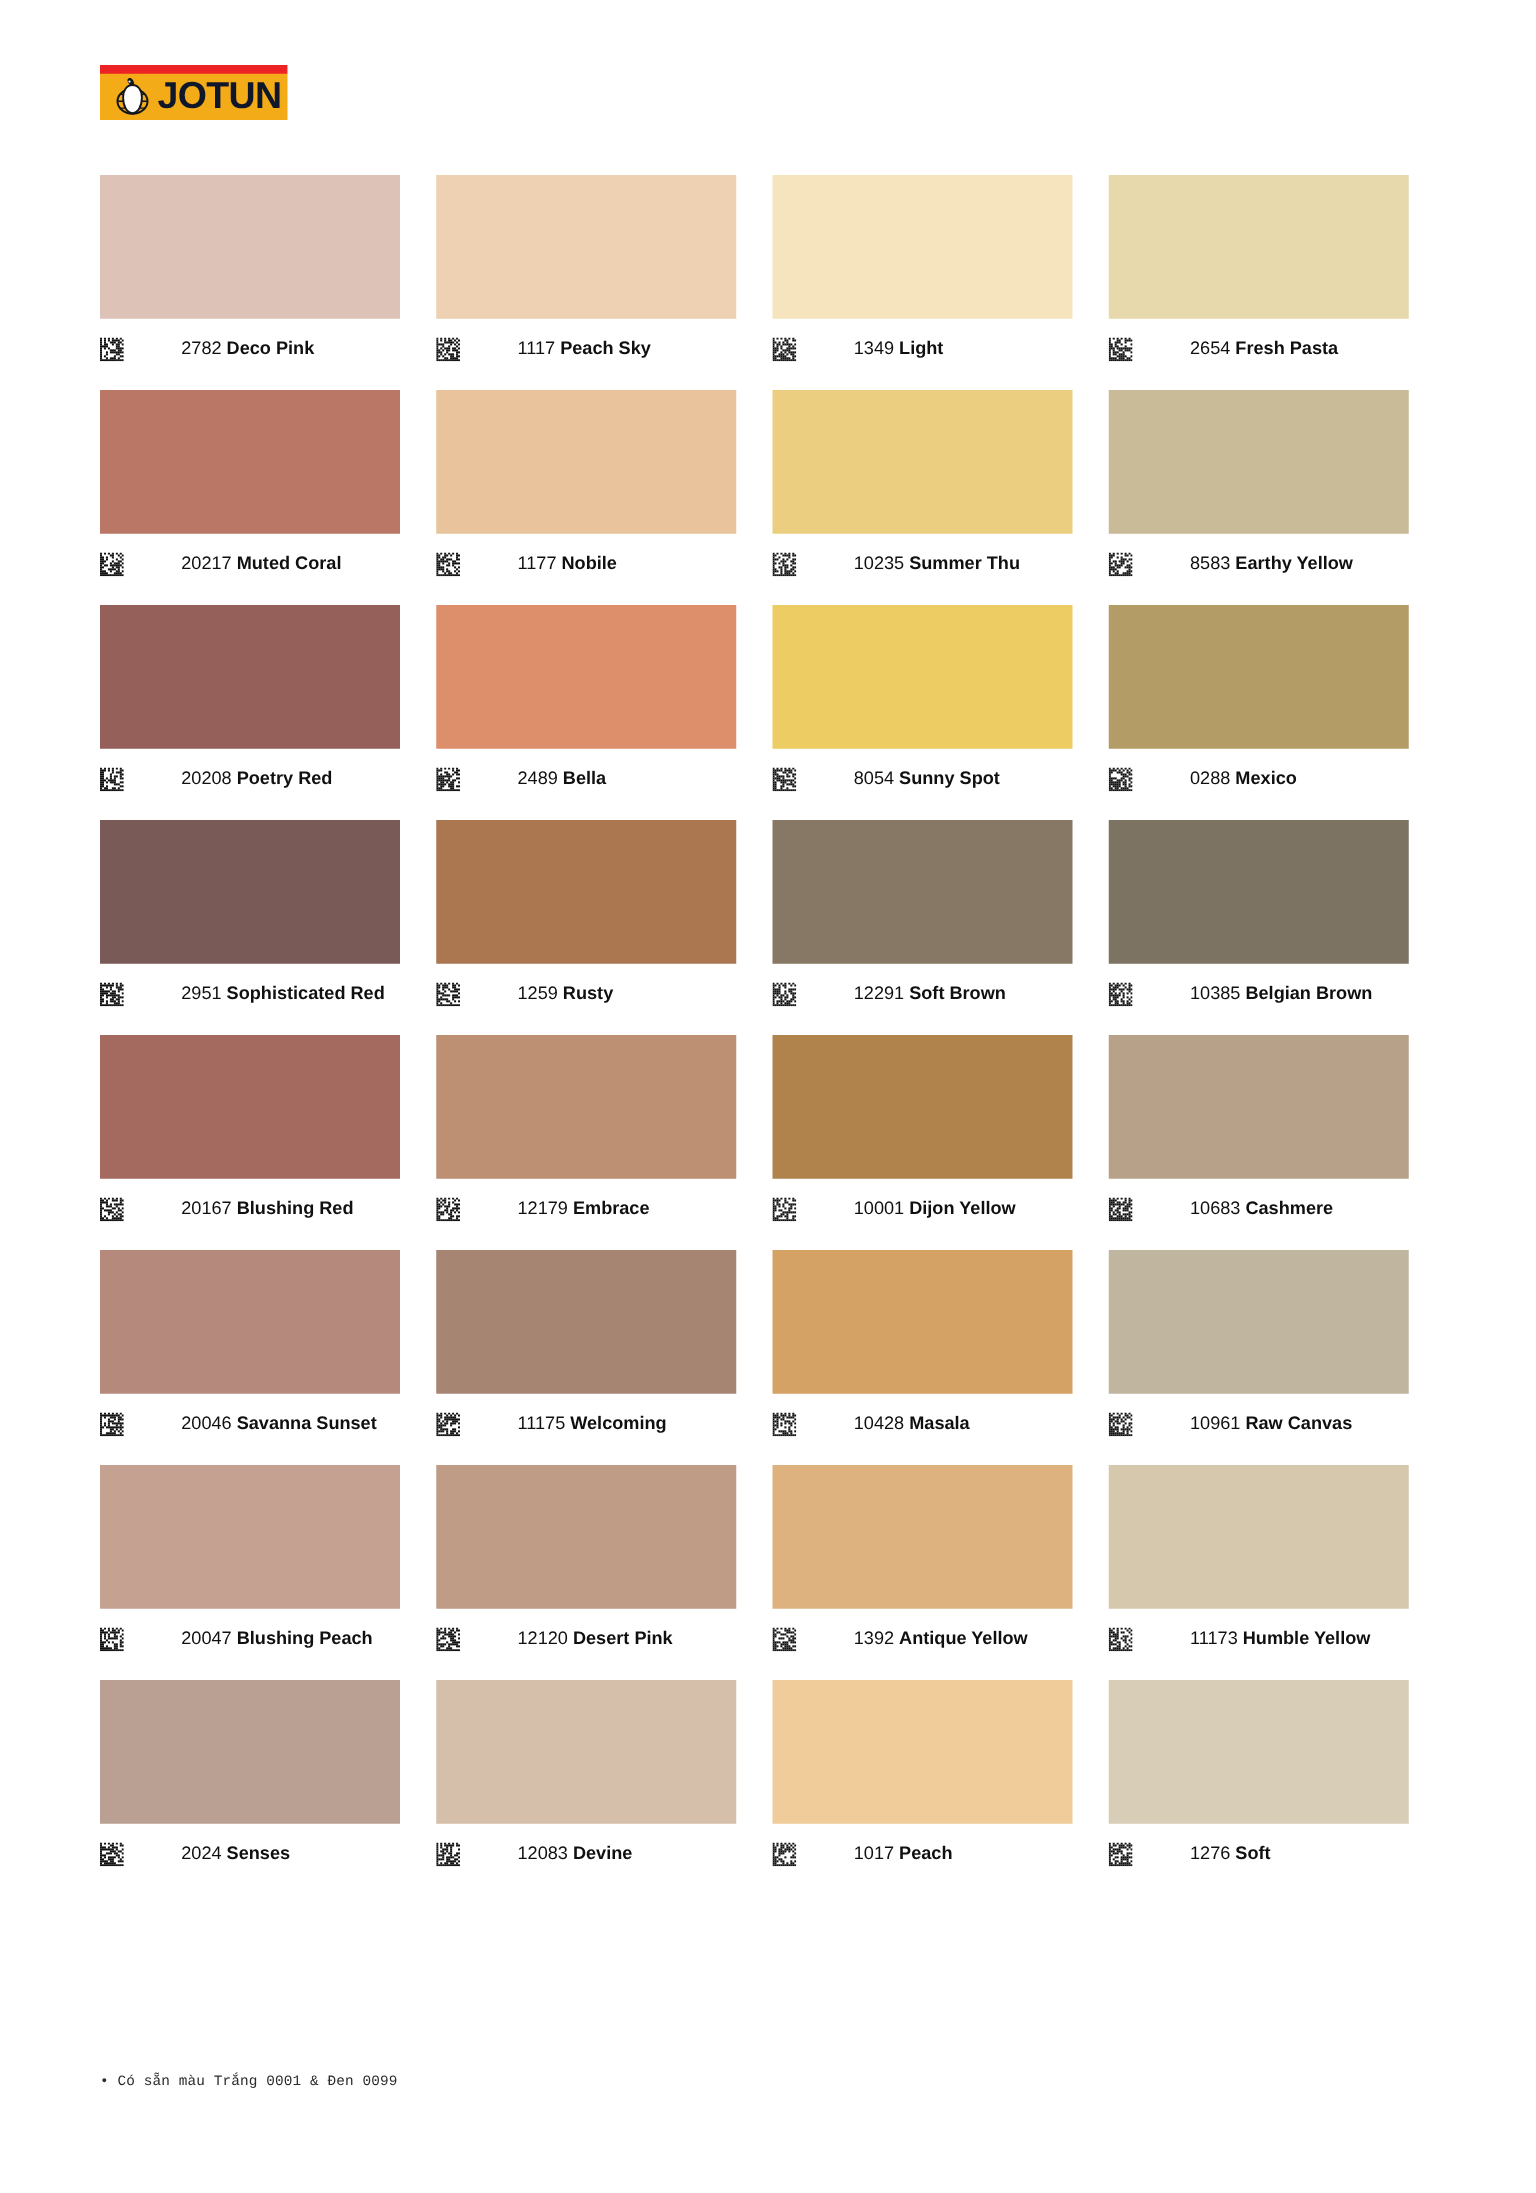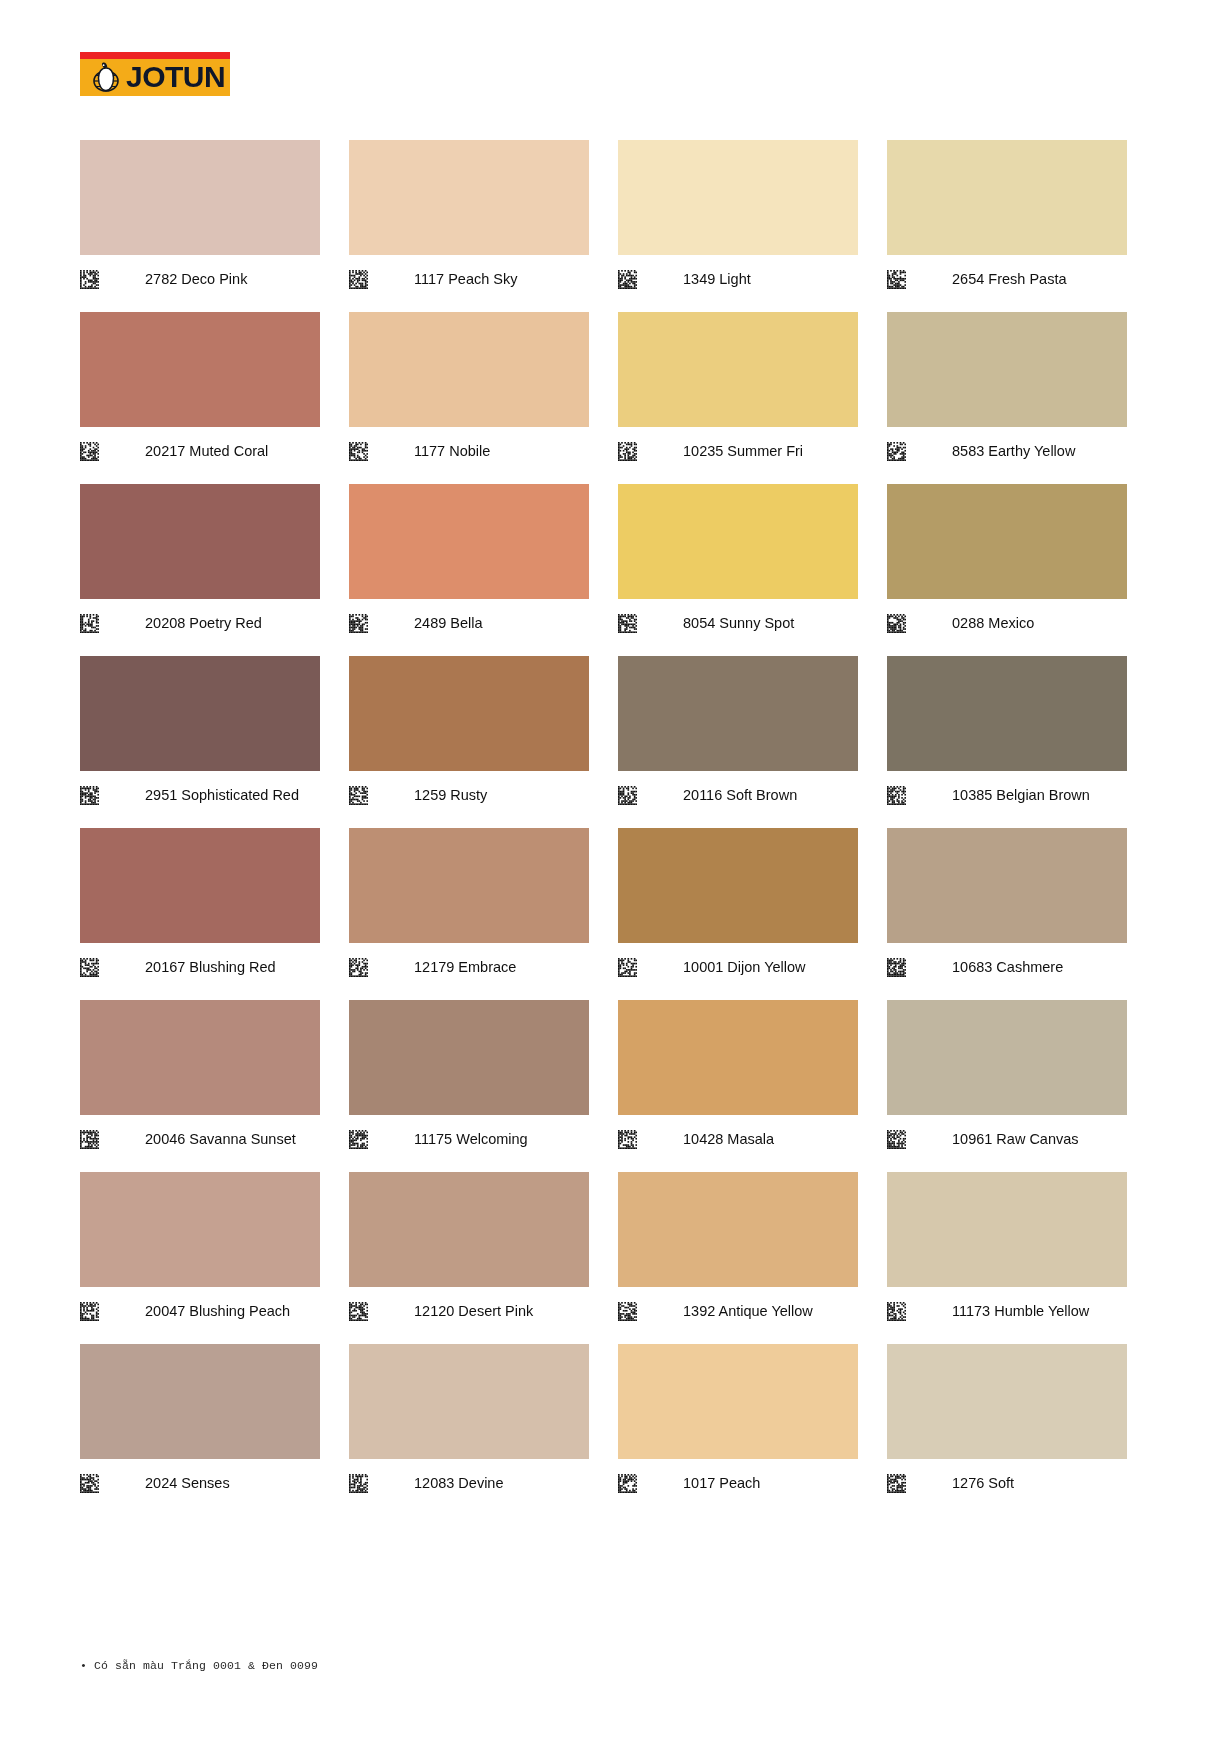--- a/index.html
+++ b/index.html
@@ -110,21 +110,21 @@
 
   .caption-text {
     font-size: 14.5px;
     line-height: 19px;
     margin-left: 8px;
     color: #101010;
     white-space: nowrap;
   }
 
   .code-num { font-weight: 400; margin-left: 38px; }
-  .color-name { font-weight: 400; }
+  .color-name { font-weight: 700; }
 
   
   .footer {
     position: absolute;
     left: 80px;
     top: 1659px;
     font-size: 11.5px;
     color: #2a2a2a;
     letter-spacing: 0.1px;
     font-family: Liberation Mono, monospace;
@@ -798,21 +798,21 @@
             <rect x="4.75" y="17.42" width="1.63" height="1.63" fill="#111111"></rect>
             <rect x="6.33" y="17.42" width="1.63" height="1.63" fill="#111111"></rect>
             <rect x="7.92" y="17.42" width="1.63" height="1.63" fill="#111111"></rect>
             <rect x="9.50" y="17.42" width="1.63" height="1.63" fill="#111111"></rect>
             <rect x="11.08" y="17.42" width="1.63" height="1.63" fill="#111111"></rect>
             <rect x="12.67" y="17.42" width="1.63" height="1.63" fill="#111111"></rect>
             <rect x="14.25" y="17.42" width="1.63" height="1.63" fill="#111111"></rect>
             <rect x="15.83" y="17.42" width="1.63" height="1.63" fill="#111111"></rect>
             <rect x="17.42" y="17.42" width="1.63" height="1.63" fill="#111111"></rect>
           </svg>
-          <div class="caption-text"><span class="code-num">10235</span> <span class="color-name">Summer Fri</span></div>
+          <div class="caption-text"><span class="code-num">10235</span> <span class="color-name">Summer Thu</span></div>
         </div>
       </div>
       <div class="cell">
         <div class="swatch" title="Earthy Yellow" style="background: rgb(201, 187, 152);"></div>
         <div class="caption">
           <svg class="dm-code" viewBox="0 0 19 19" width="19" height="19">
             <rect width="19" height="19" fill="#ffffff"></rect>
             <rect x="0.00" y="0.00" width="1.63" height="1.63" fill="#111111"></rect>
             <rect x="3.17" y="0.00" width="1.63" height="1.63" fill="#111111"></rect>
             <rect x="6.33" y="0.00" width="1.63" height="1.63" fill="#111111"></rect>
@@ -1556,21 +1556,21 @@
             <rect x="4.75" y="17.42" width="1.63" height="1.63" fill="#111111"></rect>
             <rect x="6.33" y="17.42" width="1.63" height="1.63" fill="#111111"></rect>
             <rect x="7.92" y="17.42" width="1.63" height="1.63" fill="#111111"></rect>
             <rect x="9.50" y="17.42" width="1.63" height="1.63" fill="#111111"></rect>
             <rect x="11.08" y="17.42" width="1.63" height="1.63" fill="#111111"></rect>
             <rect x="12.67" y="17.42" width="1.63" height="1.63" fill="#111111"></rect>
             <rect x="14.25" y="17.42" width="1.63" height="1.63" fill="#111111"></rect>
             <rect x="15.83" y="17.42" width="1.63" height="1.63" fill="#111111"></rect>
             <rect x="17.42" y="17.42" width="1.63" height="1.63" fill="#111111"></rect>
           </svg>
-          <div class="caption-text"><span class="code-num">20116</span> <span class="color-name">Soft Brown</span></div>
+          <div class="caption-text"><span class="code-num">12291</span> <span class="color-name">Soft Brown</span></div>
         </div>
       </div>
       <div class="cell">
         <div class="swatch" title="Belgian Brown" style="background: rgb(124, 115, 99);"></div>
         <div class="caption">
           <svg class="dm-code" viewBox="0 0 19 19" width="19" height="19">
             <rect width="19" height="19" fill="#ffffff"></rect>
             <rect x="0.00" y="0.00" width="1.63" height="1.63" fill="#111111"></rect>
             <rect x="3.17" y="0.00" width="1.63" height="1.63" fill="#111111"></rect>
             <rect x="6.33" y="0.00" width="1.63" height="1.63" fill="#111111"></rect>

